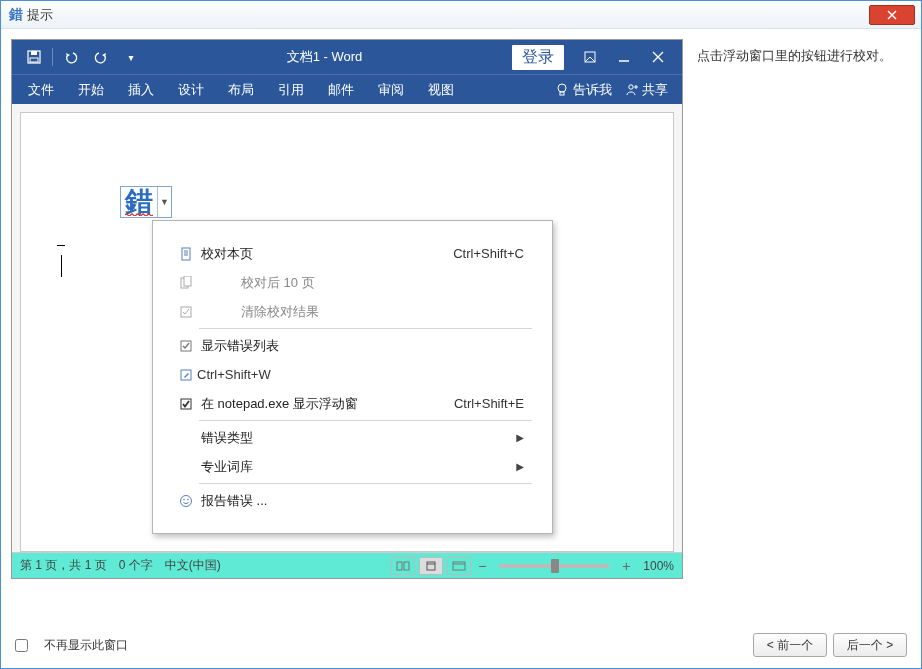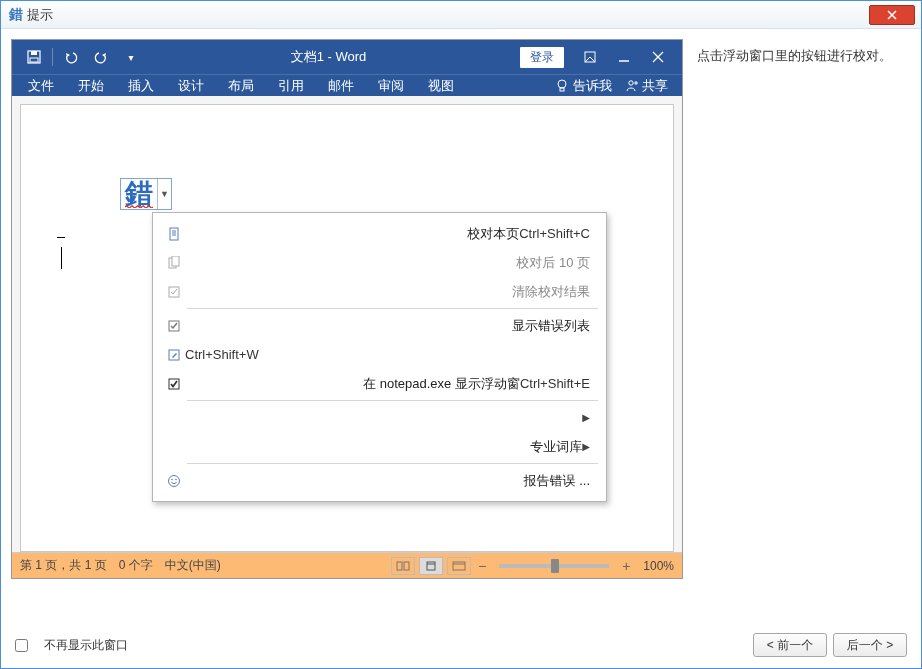--- a/index.html
+++ b/index.html
@@ -15,49 +15,49 @@
   .close-btn svg { width: 10px; height: 10px; }
   
   .content-area { flex: 1; display: flex; padding: 10px 10px 0 10px; gap: 10px; }
   
   .preview { flex: 0 0 672px; height: 540px; border: 1px solid #999; background: #fff; display: flex; flex-direction: column; position: relative; }
   
   .word-topbar { height: 34px; background: #2b579a; display: flex; align-items: center; color: #fff; padding: 0 8px; gap: 2px; }
   .qa-btn { width: 28px; height: 28px; display: flex; align-items: center; justify-content: center; }
   .qa-sep { width: 1px; height: 18px; background: rgba(255,255,255,0.3); margin: 0 2px; }
   .word-doc-title { flex: 1; text-align: center; font-size: 13px; }
-  .login-btn { background: #fff; color: #2b579a; padding: 2px 10px; font-size: 12px; border-radius: 1px; margin: 0 8px; }
+  .login-btn { background: #fff; color: #2b579a; padding: 2px 10px; font-size: 16px; border-radius: 1px; margin: 0 8px; }
   .wc-btn { width: 32px; height: 28px; display: flex; align-items: center; justify-content: center; font-size: 16px; }
   
-  .word-ribbon { height: 22px; background: #2b579a; display: flex; align-items: center; color: #fff; padding: 0 4px; gap: 0; border-top: 1px solid rgba(255,255,255,0.15); }
+  .word-ribbon { height: 30px; background: #2b579a; display: flex; align-items: center; color: #fff; padding: 0 4px; gap: 0; border-top: 1px solid rgba(255,255,255,0.15); }
   .ribbon-tab { padding: 0 12px; font-size: 13px; line-height: 34px; }
   .ribbon-right { margin-left: auto; display: flex; align-items: center; gap: 12px; padding-right: 10px; font-size: 13px; }
   
   .word-canvas { flex: 1; background: #f5f5f5; position: relative; overflow: hidden; }
   .page { position: absolute; top: 8px; left: 8px; right: 8px; bottom: 0; background: #fff; border: 1px solid #c8c8c8; }
   .cursor-line { position: absolute; top: 142px; left: 40px; width: 1px; height: 22px; background: #000; }
   .cursor-tick { position: absolute; top: 132px; left: 36px; width: 8px; height: 1px; background: #000; }
   
   .float-widget { position: absolute; top: 82px; left: 108px; display: flex; border: 1px solid #7fa7d0; background: #fff; }
   .float-widget .cuo { font-size: 28px; font-weight: bold; color: #2b6cc0; padding: 0 4px; line-height: 30px; position: relative; }
   .float-widget .cuo-underline { position: absolute; bottom: 1px; left: 4px; right: 4px; height: 3px; }
   .float-widget .cuo-underline svg { width: 100%; height: 3px; display: block; }
   .float-widget .drop { width: 14px; border-left: 1px solid #a8c0dc; display: flex; align-items: center; justify-content: center; color: #555; font-size: 9px; }
   
-  .context-menu { position: absolute; top: 116px; left: 140px; width: 455px; background: #fff; border: 1px solid #b5b5b5; box-shadow: 2px 3px 6px rgba(0,0,0,0.25); padding: 6px; z-index: 10; text-align: right; }
+  .context-menu { position: absolute; top: 116px; left: 140px; width: 401px; background: #fff; border: 1px solid #b5b5b5; box-shadow: 2px 3px 6px rgba(0,0,0,0.25); padding: 18px; z-index: 10; }
   .menu-item { display: flex; align-items: center; height: 29px; padding: 0 10px 0 4px; font-size: 13px; color: #222; }
   .menu-item.disabled { color: #888; gap: 40px; }
   .menu-item .mi-icon { width: 22px; display: flex; align-items: center; justify-content: center; color: #5a7fbd; }
   .menu-item .mi-icon svg { width: 14px; height: 14px; }
   .menu-item .mi-label { flex: 1; padding-left: 4px; }
   .menu-item .mi-shortcut { color: #333; font-size: 13px; }
   .menu-item .mi-arrow { color: #444; font-size: 10px; margin-left: auto; }
   .menu-sep { height: 1px; background: #d6d6d6; margin: 2px 2px 2px 28px; }
   
-  .word-status { height: 26px; border-top: 1px solid #ccc; background: #fdba74; display: flex; align-items: center; padding: 0 8px; font-size: 12px; color: #444; gap: 12px; }
+  .word-status { height: 26px; border-top: 1px solid #ccc; background: #5eead4; display: flex; align-items: center; padding: 0 8px; font-size: 12px; color: #444; gap: 12px; }
   .ws-views { display: flex; gap: 4px; margin-left: auto; align-items: center; }
   .view-btn { width: 24px; height: 18px; border: 1px solid #bbb; display: flex; align-items: center; justify-content: center; }
   .view-btn.active { background: #dcdcdc; }
   .zoom-slider { width: 110px; height: 4px; background: #bbb; position: relative; margin: 0 6px; }
   .zoom-thumb { position: absolute; top: -5px; left: 52px; width: 8px; height: 14px; background: #888; border-radius: 1px; }
   .zoom-btn { width: 14px; text-align: center; color: #666; font-size: 14px; }
   
   .side-text { flex: 1; padding: 6px 8px 0 4px; font-size: 13px; line-height: 1.7; color: #333; }
   .side-text p { margin-bottom: 12px; }
   .side-text b { font-weight: bold; }
@@ -232,20 +232,21 @@
                   <rect x="2" y="2" width="10" height="10" fill="none" stroke="#333"></rect>
                   <path d="M4 7 L6 9.5 L10 4" fill="none" stroke="#333" stroke-width="1.8"></path>
                 </svg>
               </span>
             <span class="mi-label">在 notepad.exe 显示浮动窗</span>
             <span class="mi-shortcut">Ctrl+Shift+E</span>
           </div>
           <div class="menu-sep"></div>
           <div class="menu-item">
             <span class="mi-icon"></span>
+            <span class="mi-label">错误类型</span>
             <span class="mi-arrow">▶</span>
           </div>
           <div class="menu-item">
             <span class="mi-icon"></span>
             <span class="mi-label">专业词库</span>
             <span class="mi-arrow">▶</span>
           </div>
           <div class="menu-sep"></div>
           <div class="menu-item">
             <span class="mi-icon">

